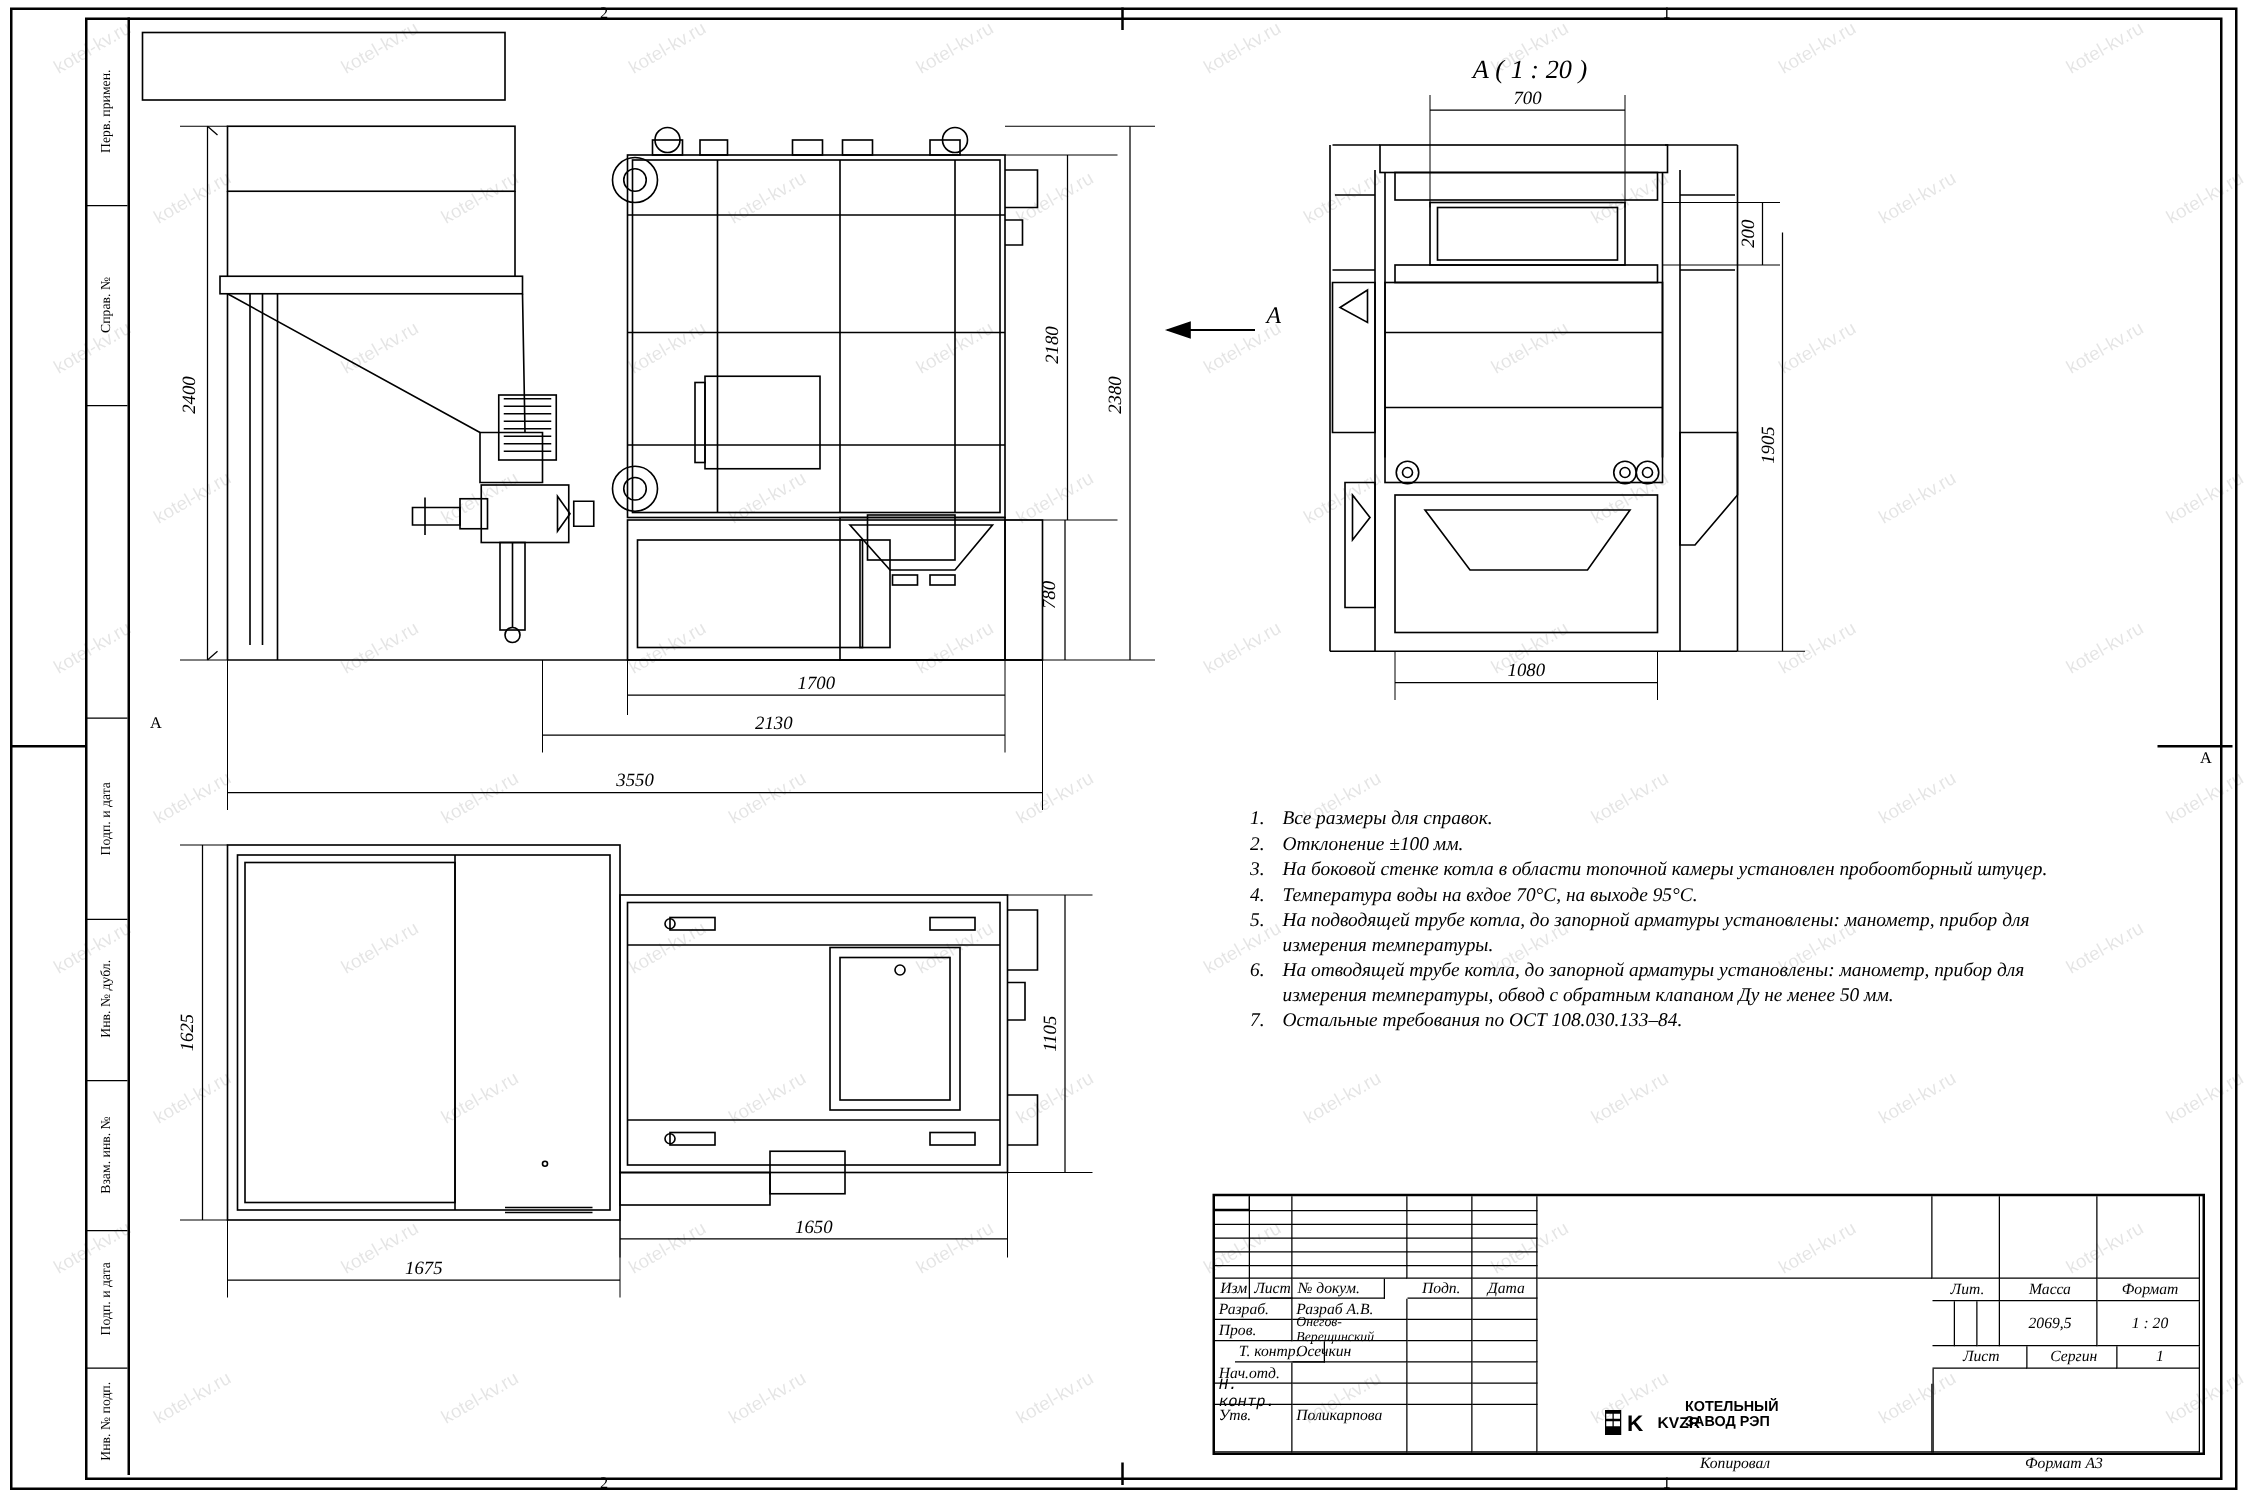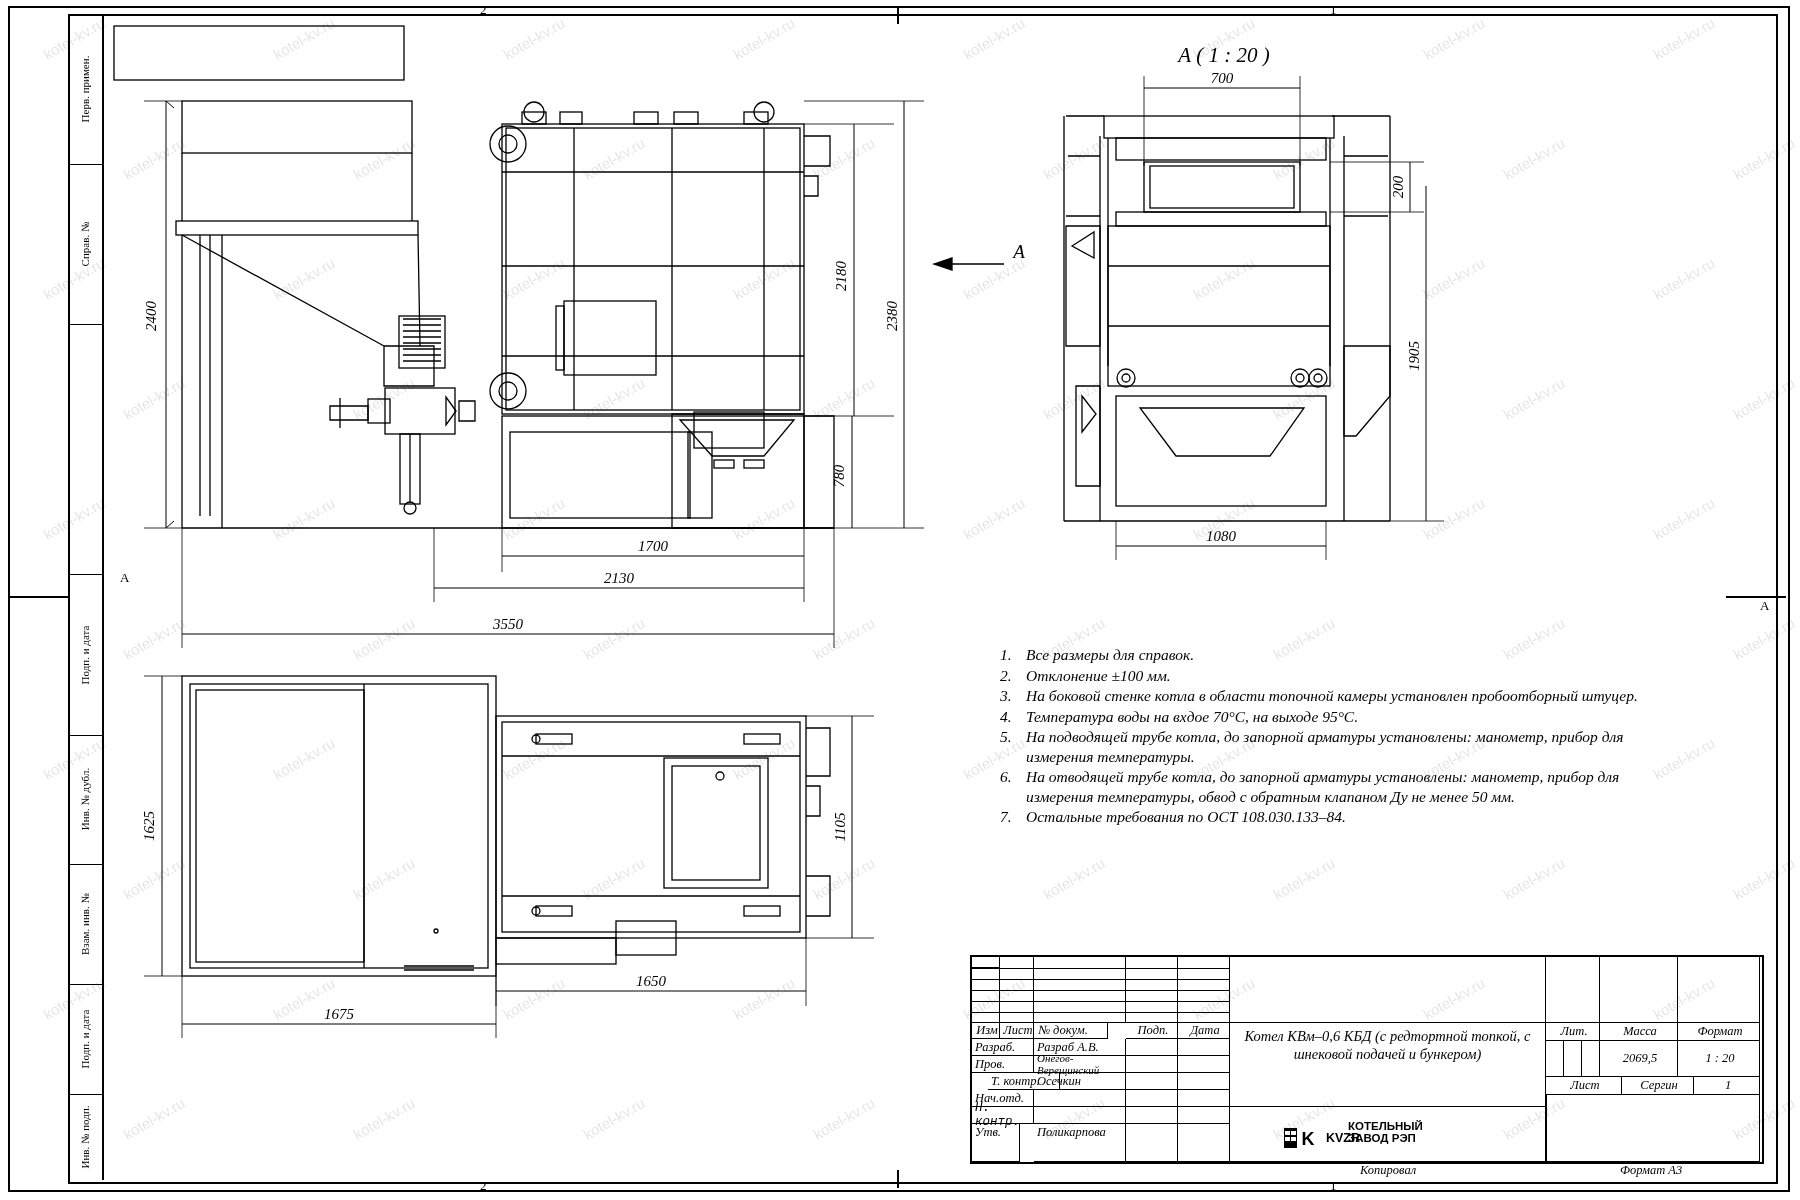--- a/index.html
+++ b/index.html
@@ -386,26 +386,25 @@
     <div class="cell ital" style="left:0;top:133px;width:62px;height:17px;">Нач.отд.</div>
     <div class="cell ital" style="left:62px;top:133px;width:92px;height:17px;"></div>
     <div class="cell" style="left:154px;top:133px;width:52px;height:17px;"></div>
     <div class="cell" style="left:206px;top:133px;width:52px;height:17px;"></div>
 
     <div class="cell ital" style="left:0;top:150px;width:62px;height:17px;font-family:Liberation Mono, monospace;">Н. контр.</div>
     <div class="cell ital" style="left:62px;top:150px;width:92px;height:17px;"></div>
     <div class="cell" style="left:154px;top:150px;width:52px;height:17px;"></div>
     <div class="cell" style="left:206px;top:150px;width:52px;height:17px;"></div>
 
-    <div class="cell ital nb" style="left:0;top:167px;width:48px;height:38px;align-items:flex-start;padding-top:1px;">Утв.</div>
+    <div class="cell ital nb" style="left:0;top:167px;width:62px;height:38px;align-items:flex-start;padding-top:1px;">Утв.</div>
     <div class="cell ital nb" style="left:62px;top:167px;width:92px;height:38px;align-items:flex-start;padding-top:1px;">Поликарпова</div>
     <div class="cell nb" style="left:154px;top:167px;width:52px;height:38px;"></div>
     <div class="cell nb" style="left:206px;top:167px;width:52px;height:38px;"></div>
 
-    <div class="cell ctr ital" style="left:258px;top:66px;width:316px;height:84px;line-height:18px;display:block;text-align:center;padding:4px 6px;font-size:14.5px;">Котел КВм–0,6 КБД (с редтортной топкой, с шнековой подачей и бункером)</div>
 
     <div class="cell ctr ital" style="left:574px;top:66px;width:54px;height:18px;">Лит.</div>
     <div class="cell ctr ital" style="left:628px;top:66px;width:78px;height:18px;">Масса</div>
     <div class="cell ctr ital nr" style="left:706px;top:66px;width:82px;height:18px;">Формат</div>
 
     <div class="cell" style="left:574px;top:84px;width:18px;height:36px;"></div>
     <div class="cell" style="left:592px;top:84px;width:18px;height:36px;"></div>
     <div class="cell" style="left:610px;top:84px;width:18px;height:36px;"></div>
     <div class="cell ctr ital" style="left:628px;top:84px;width:78px;height:36px;">2069,5</div>
     <div class="cell ctr ital nr" style="left:706px;top:84px;width:82px;height:36px;">1 : 20</div>

